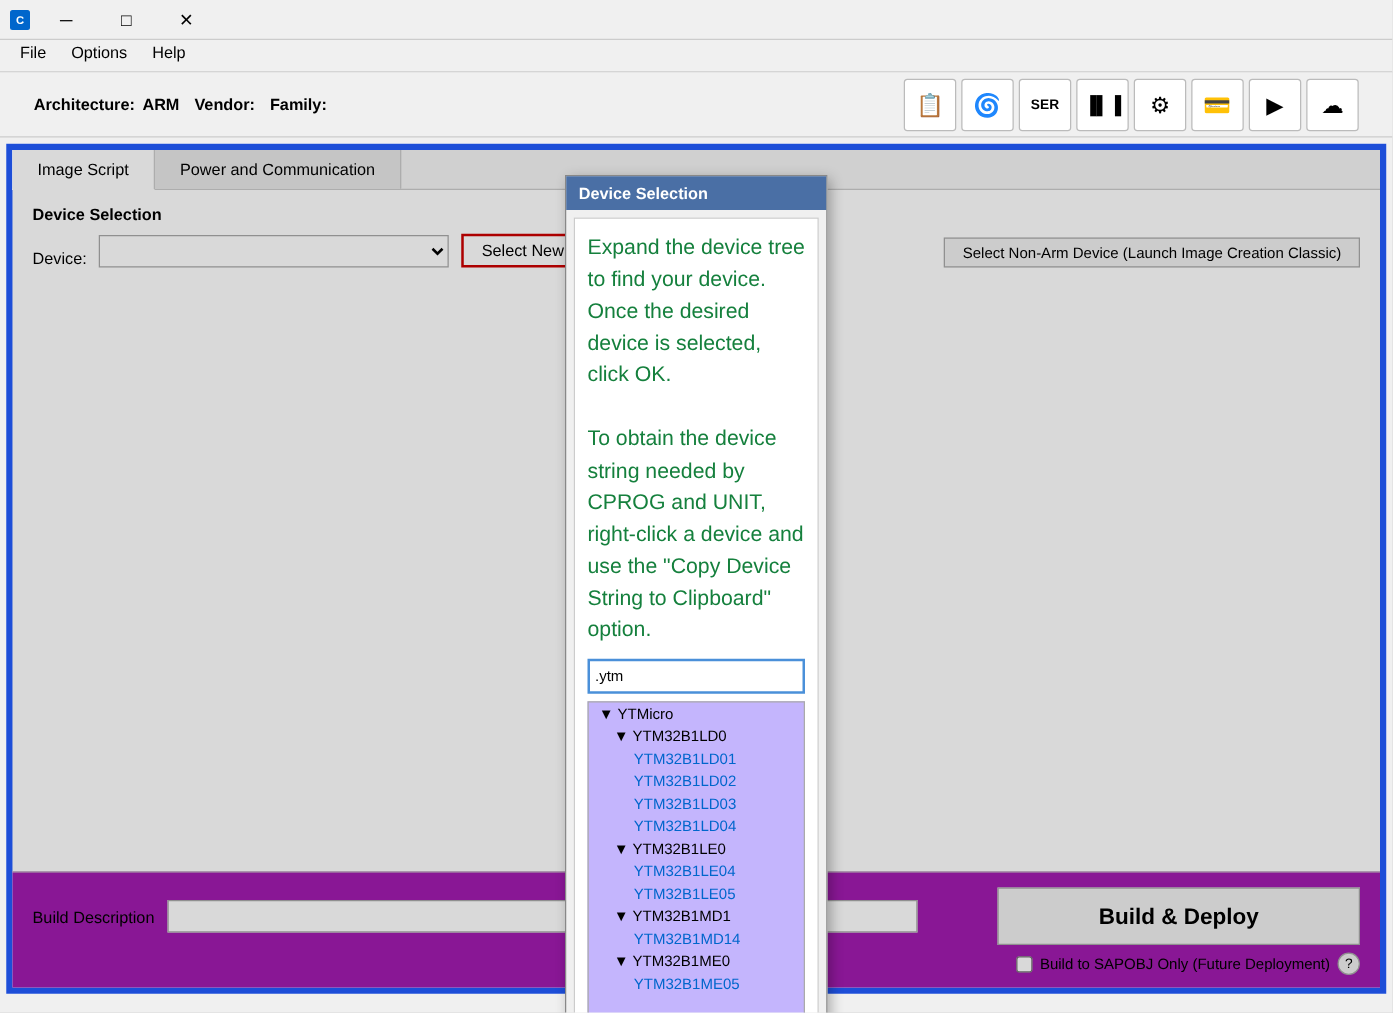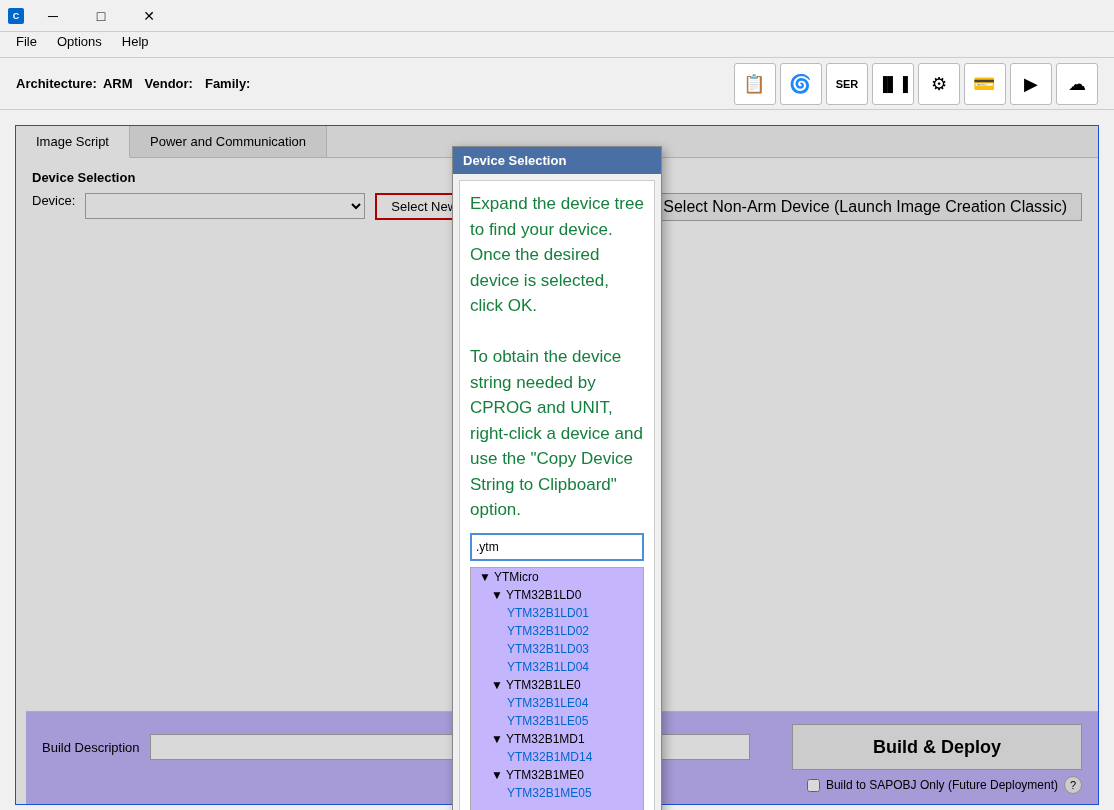--- a/index.html
+++ b/index.html
@@ -70,21 +70,21 @@
       cursor: pointer;
       font-size: 13px;
     }
 
     
     .toolbar {
       background: #f0f0f0;
       height: 52px;
       display: flex;
       align-items: center;
-      padding: 0 16px;
+      padding: 0 27px;
       border-bottom: 1px solid #ccc;
       gap: 12px;
     }
     .toolbar-group {
       display: flex;
       align-items: center;
       gap: 6px;
     }
     .toolbar-label {
       font-weight: bold;
@@ -110,22 +110,22 @@
       flex-direction: column;
       align-items: center;
       justify-content: center;
       font-size: 18px;
       border-radius: 3px;
     }
 
     
     .main-content {
       background: white;
-      margin: 15px;
-      border: 1px solid #1d4ed8;
+      margin: 5px;
+      border: 5px solid #1d4ed8;
       height: calc(100% - 130px);
       position: relative;
     }
 
     
     .tabs {
       display: flex;
       border-bottom: 1px solid #ccc;
       background: #f5f5f5;
     }
@@ -146,21 +146,21 @@
     .device-area {
       padding: 12px 16px;
     }
     .section-title {
       font-weight: bold;
       margin-bottom: 8px;
       font-size: 13px;
     }
     .device-row {
       display: flex;
-      align-items: flex-start;
+      align-items: flex-end;
       gap: 10px;
     }
     .device-label {
       font-size: 13px;
     }
     .device-select {
       width: 280px;
       height: 26px;
       border: 1px solid #aaa;
       background: white;
@@ -172,21 +172,21 @@
       border: 2px solid #cc0000;
       background: white;
       font-size: 13px;
       cursor: pointer;
       font-weight: normal;
     }
     .select-non-arm-btn {
       padding: 4px 14px;
       border: 1px solid #aaa;
       background: #f0f0f0;
-      font-size: 16px;
+      font-size: 12px;
       cursor: pointer;
       margin-left: auto;
     }
     .build-desc-label { font-size: 13px; }
     .build-desc-input {
       height: 26px;
       width: 600px;
       border: 1px solid #aaa;
       background: white;
       font-size: 13px;
@@ -291,23 +291,23 @@
       border: 1px solid #aaa;
       background: #f0f0f0;
       font-size: 13px;
       cursor: pointer;
     }
 
     
     .bottom-bar-wrapper {
       position: absolute;
       bottom: 0;
-      left: 10px;
+      left: 0;
       right: 0;
-      background: #c4b5fd;
+      background: #a21caf;
       border-top: 1px solid #ccc;
     }
     .bottom-row1 {
       display: flex;
       align-items: center;
       padding: 12px 16px 6px;
       gap: 10px;
     }
     .bottom-row2 {
       display: flex;

